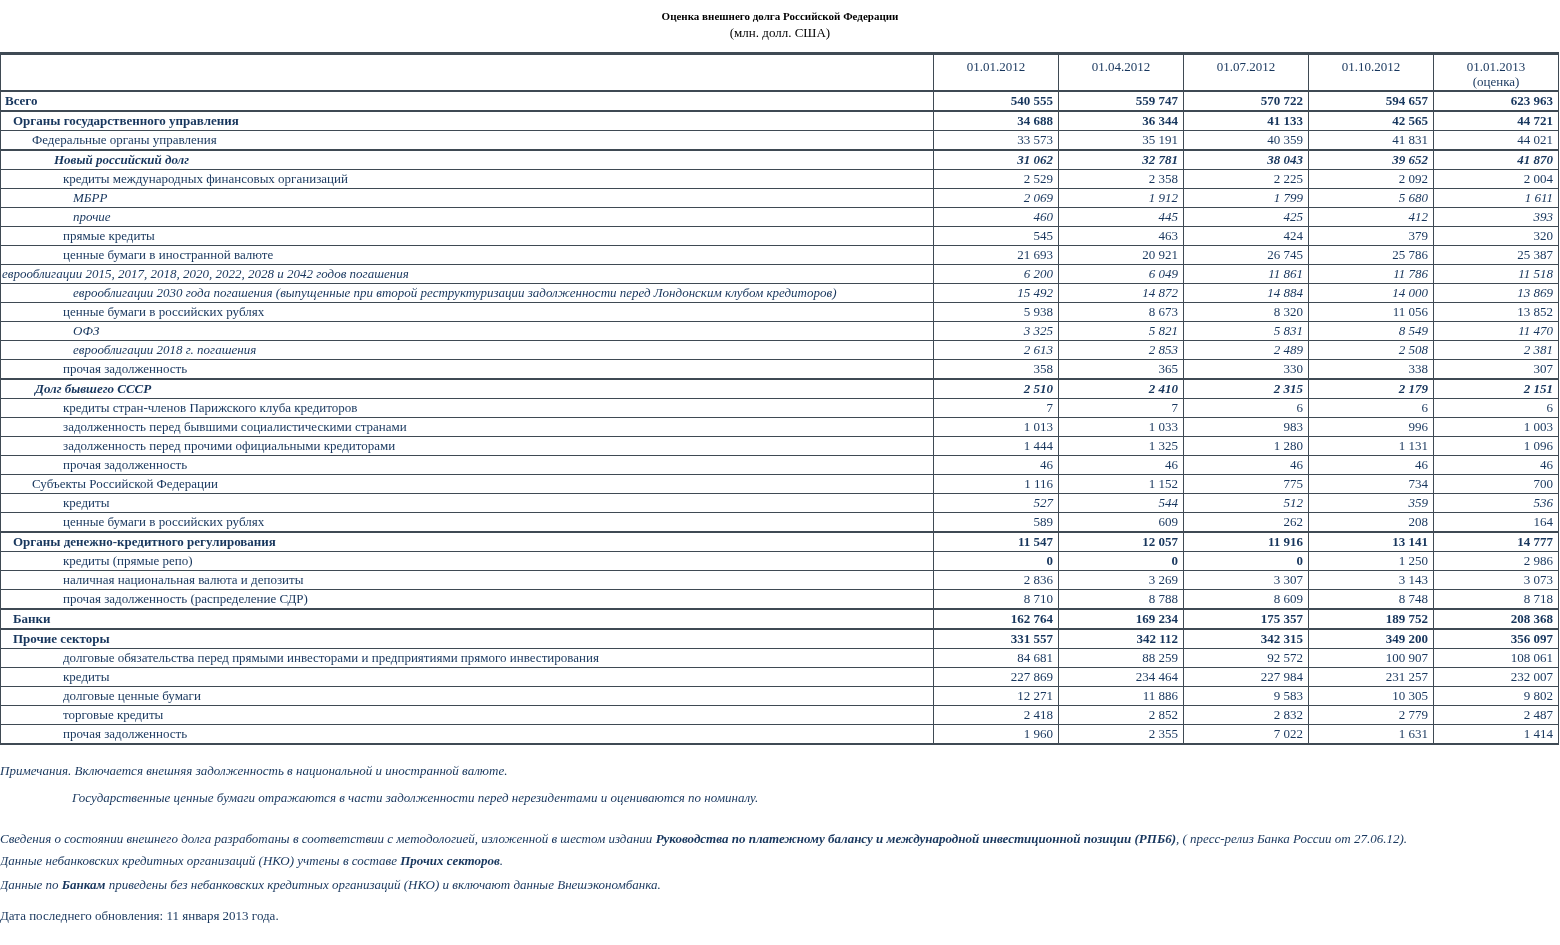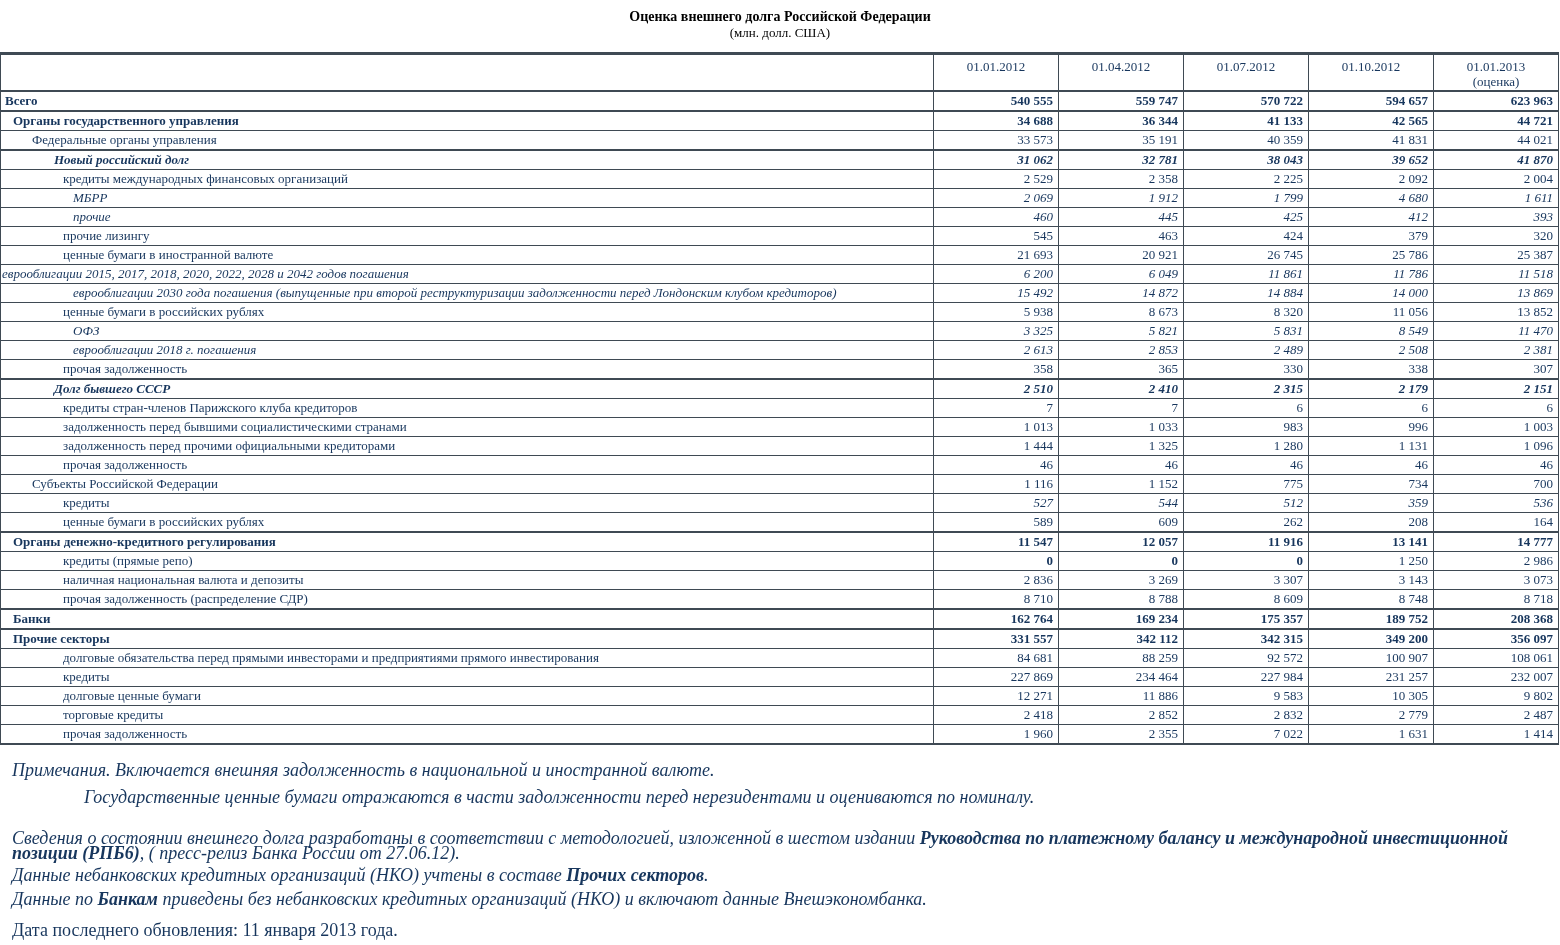--- a/index.html
+++ b/index.html
@@ -8,21 +8,21 @@
     --bg:#ffffff;
   }
   *{box-sizing:border-box;}
   html,body{margin:0;padding:0;}
   body{
     width:1560px;height:945px;background:var(--bg);
     font-family:"Liberation Serif","DejaVu Serif",serif;
     color:var(--ink);overflow:hidden;
   }
   .title{
-    text-align:center;font-weight:700;font-size:14px;color:#000;
+    text-align:center;font-weight:700;font-size:11px;color:#000;
     padding-top:8px;line-height:17px;
   }
   .subtitle{
     text-align:center;font-size:13px;color:#000;line-height:16px;
   }
   table{
     border-collapse:collapse;table-layout:fixed;
     width:1559px;margin-top:11px;
   }
   col.c-label{width:933px;}
@@ -37,21 +37,21 @@
     height:35px;padding-top:4px;line-height:15px;
   }
   tbody td{height:19px;line-height:18px;padding-top:0;padding-bottom:0;}
   td.lab{text-align:left;padding-right:2px;}
   td.val{text-align:right;padding-right:5px;}
   tr.section td{border-top:2px solid var(--border);}
   tbody tr:last-child td{border-bottom:2px solid var(--border);}
   .bold{font-weight:700;}
   .italic{font-style:italic;}
   .bolditalic{font-weight:700;font-style:italic;}
-  .notes{margin-top:18px;padding-left:12px;font-size:18px;color:var(--ink);}
+  .notes{margin-top:18px;padding-left:0;font-size:13px;color:var(--ink);}
   .note{line-height:15px;}
   .note.italic{font-style:italic;}
   .note .bold{font-weight:700;}
   .n-line2{margin-top:12px;margin-left:72px;}
   .n-method{margin-top:26px;}
   .n-banks{margin-top:9px;}
   .n-nko{margin-top:7px;}
   .n-update{margin-top:16px;font-style:normal;}
 </style>
 </head>
@@ -130,33 +130,33 @@
           <td class="val normal">2 358</td>
           <td class="val normal">2 225</td>
           <td class="val normal">2 092</td>
           <td class="val normal">2 004</td>
         </tr>
         <tr>
           <td class="lab italic" style="padding-left: 72px;">МБРР</td>
           <td class="val italic">2 069</td>
           <td class="val italic">1 912</td>
           <td class="val italic">1 799</td>
-          <td class="val italic">4 680</td>
+          <td class="val italic">5 680</td>
           <td class="val italic">1 611</td>
         </tr>
         <tr>
           <td class="lab italic" style="padding-left: 72px;">прочие</td>
           <td class="val italic">460</td>
           <td class="val italic">445</td>
           <td class="val italic">425</td>
           <td class="val italic">412</td>
           <td class="val italic">393</td>
         </tr>
         <tr>
-          <td class="lab normal" style="padding-left: 62px;">прочие лизингу</td>
+          <td class="lab normal" style="padding-left: 62px;">прямые кредиты</td>
           <td class="val normal">545</td>
           <td class="val normal">463</td>
           <td class="val normal">424</td>
           <td class="val normal">379</td>
           <td class="val normal">320</td>
         </tr>
         <tr>
           <td class="lab normal" style="padding-left: 62px;">ценные бумаги в иностранной валюте</td>
           <td class="val normal">21 693</td>
           <td class="val normal">20 921</td>
@@ -206,21 +206,21 @@
         </tr>
         <tr>
           <td class="lab normal" style="padding-left: 62px;">прочая задолженность</td>
           <td class="val normal">358</td>
           <td class="val normal">365</td>
           <td class="val normal">330</td>
           <td class="val normal">338</td>
           <td class="val normal">307</td>
         </tr>
         <tr class="section">
-          <td class="lab bolditalic" style="padding-left: 53px;">Долг бывшего СССР</td>
+          <td class="lab bolditalic" style="padding-left: 34px;">Долг бывшего СССР</td>
           <td class="val bolditalic">2 510</td>
           <td class="val bolditalic">2 410</td>
           <td class="val bolditalic">2 315</td>
           <td class="val bolditalic">2 179</td>
           <td class="val bolditalic">2 151</td>
         </tr>
         <tr>
           <td class="lab normal" style="padding-left: 62px;">кредиты стран-членов Парижского клуба кредиторов</td>
           <td class="val normal">7</td>
           <td class="val normal">7</td>

